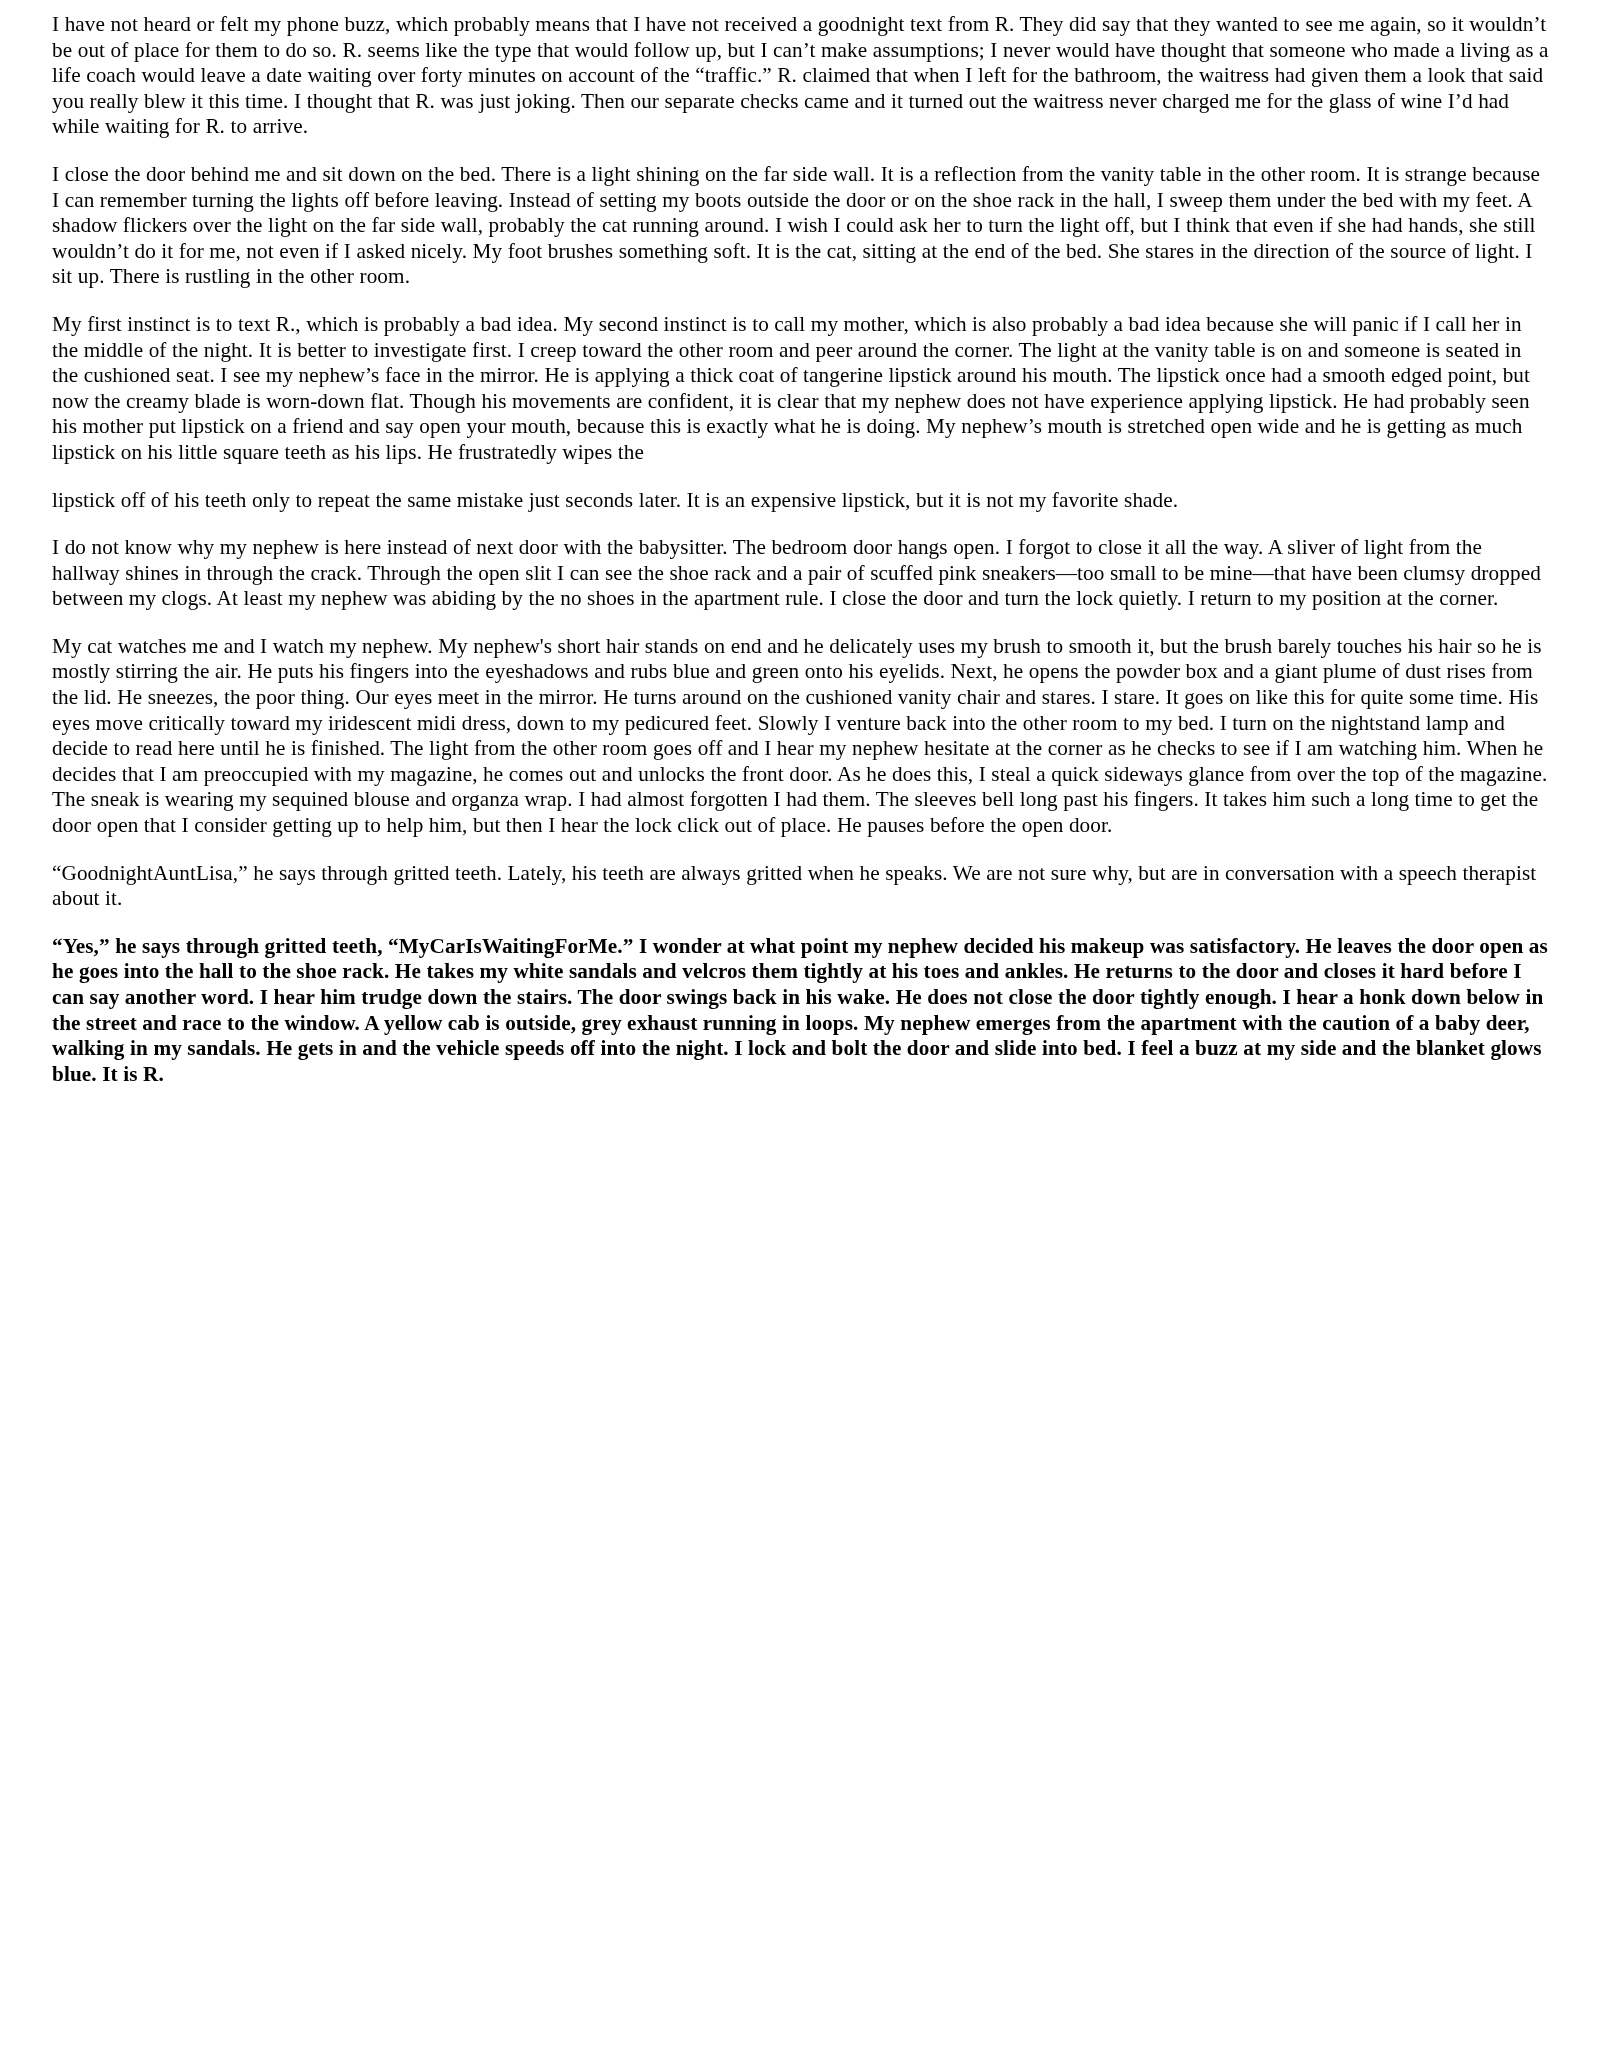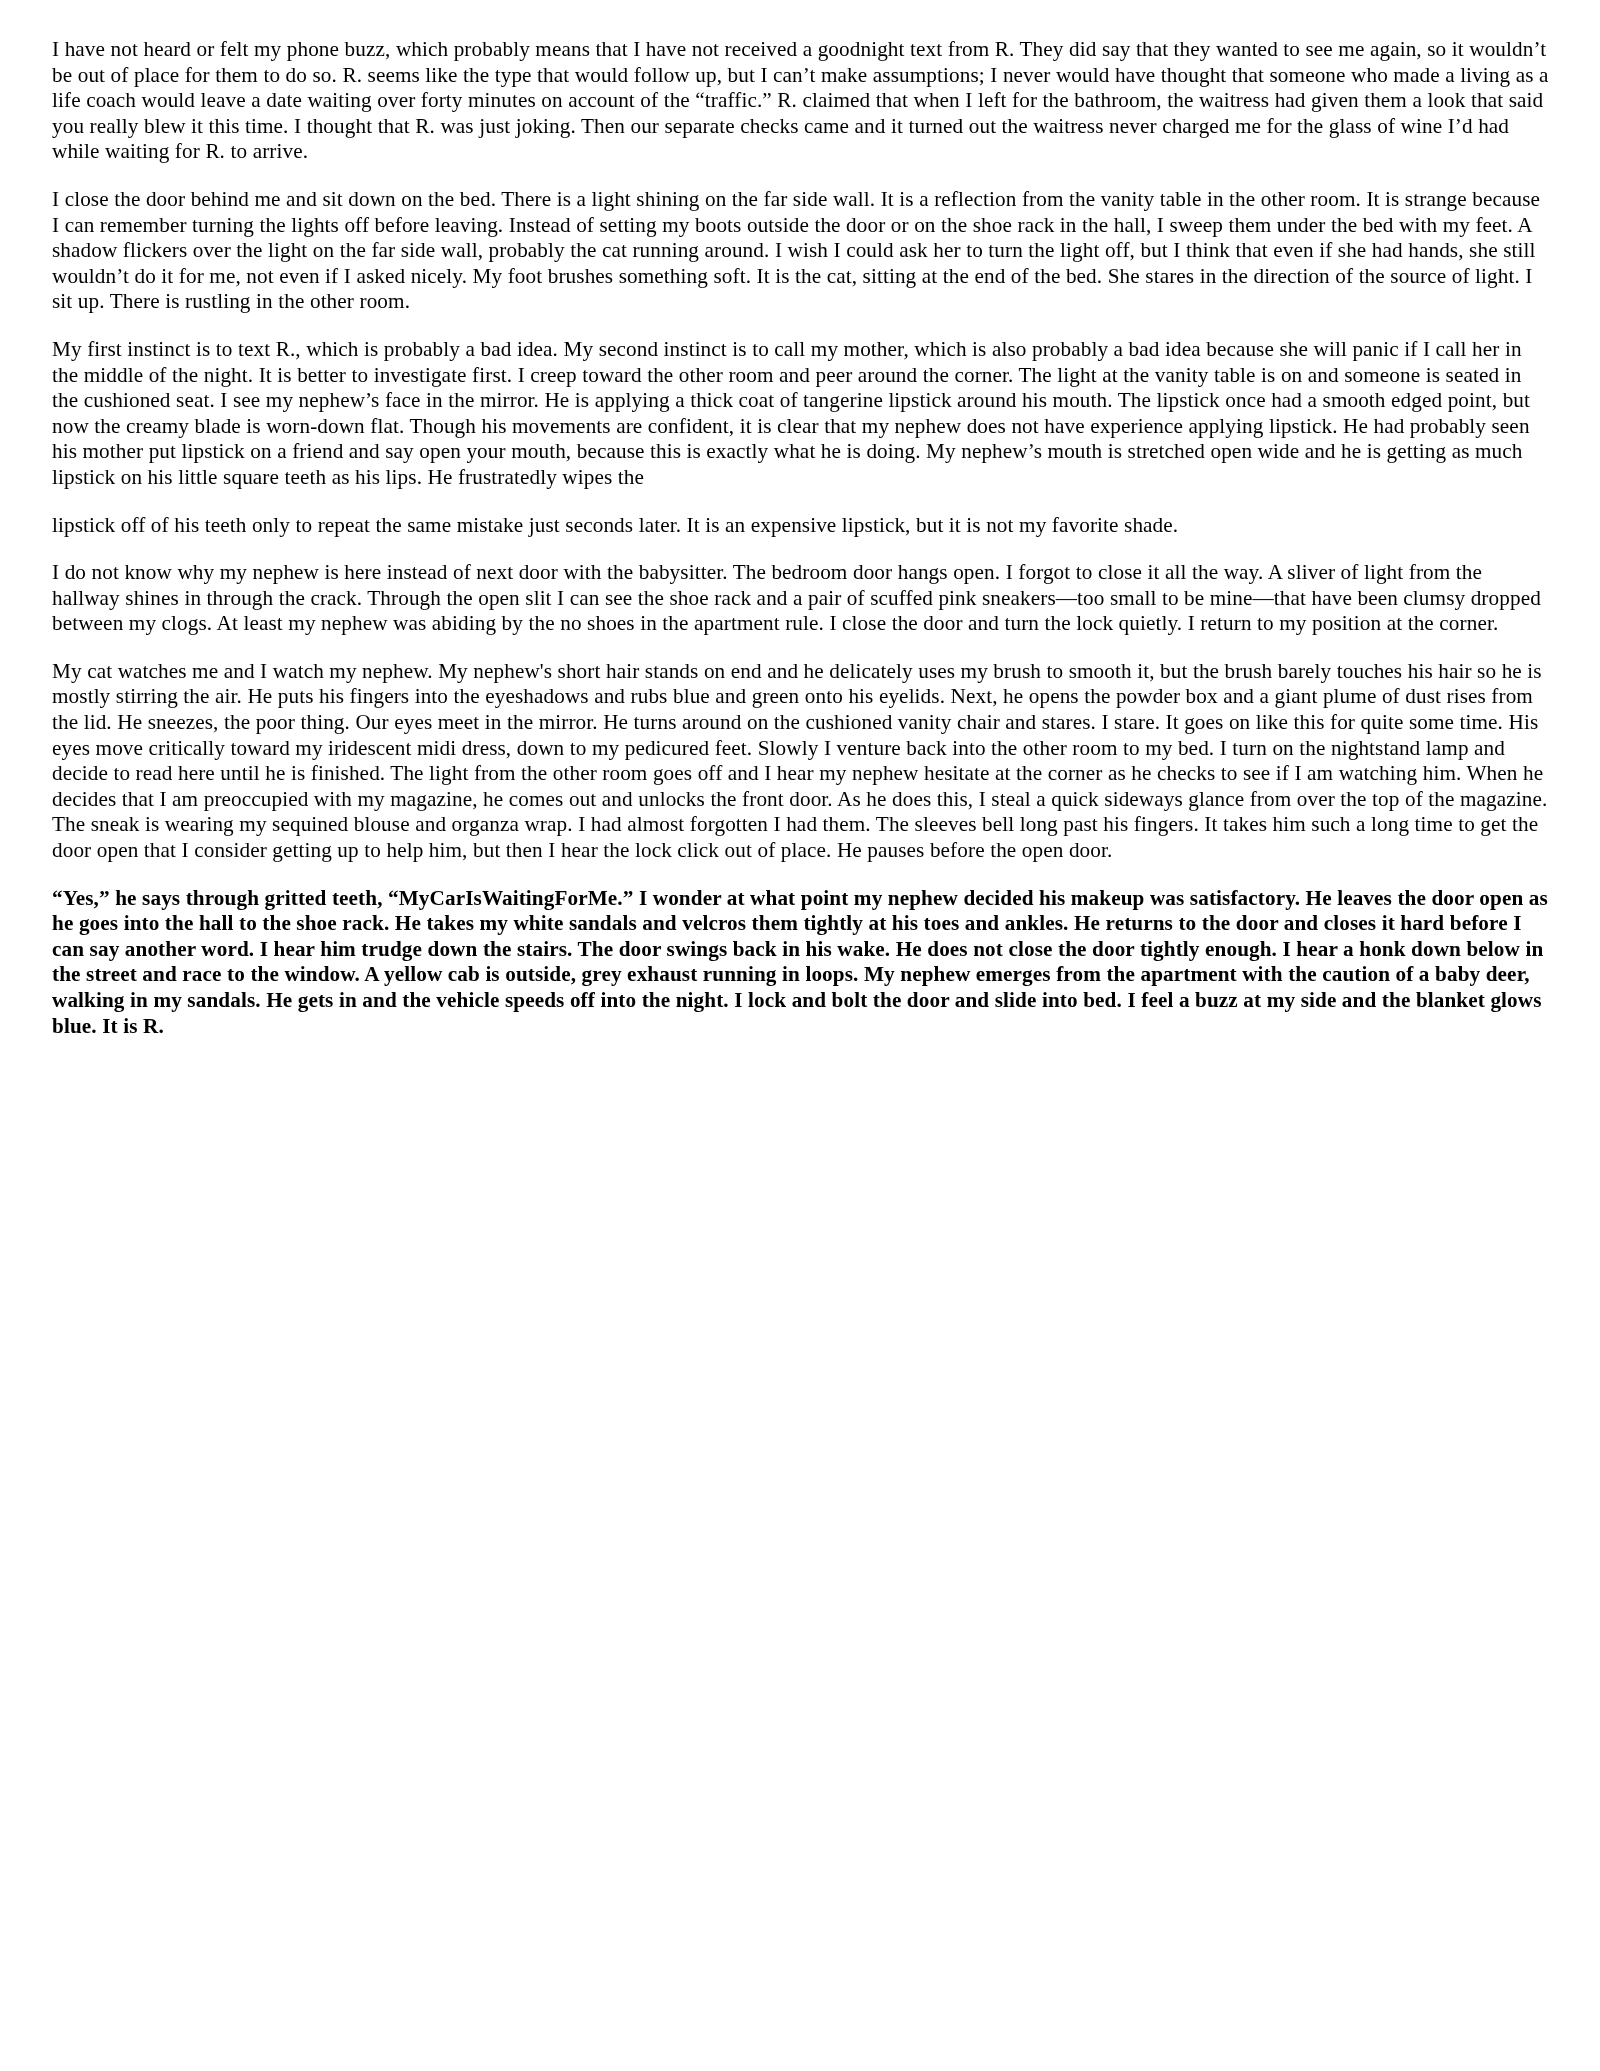--- a/index.html
+++ b/index.html
@@ -11,21 +11,21 @@
   body {
     font-family: "Liberation Serif", "DejaVu Serif", serif;
     color: #000000;
   }
   .page {
     position: relative;
     width: 1600px;
     height: 2071px;
     background: #ffffff;
     box-sizing: border-box;
-    padding: 37px 50px 0 52px;
+    padding: 12px 50px 0 52px;
     overflow: hidden;
   }
   .doc-body {
     width: 1498px;
   }
   p.para {
     margin: 0 0 22px 0;
     font-size: 21.2px;
     line-height: 25.6px;
     text-align: left;
@@ -44,15 +44,16 @@
 <body>
 
 <div class="page">
   <div class="doc-body">
     <p class="para">I have not heard or felt my phone buzz, which probably means that I have not received a goodnight text from R. They did say that they wanted to see me again, so it wouldn’t be out of place for them to do so. R. seems like the type that would follow up, but I can’t make assumptions; I never would have thought that someone who made a living as a life coach would leave a date waiting over forty minutes on account of the “traffic.” R. claimed that when I left for the bathroom, the waitress had given them a look that said you really blew it this time. I thought that R. was just joking. Then our separate checks came and it turned out the waitress never charged me for the glass of wine I’d had while waiting for R. to arrive.</p>
     <p class="para">I close the door behind me and sit down on the bed. There is a light shining on the far side wall. It is a reflection from the vanity table in the other room. It is strange because I can remember turning the lights off before leaving. Instead of setting my boots outside the door or on the shoe rack in the hall, I sweep them under the bed with my feet. A shadow flickers over the light on the far side wall, probably the cat running around. I wish I could ask her to turn the light off, but I think that even if she had hands, she still wouldn’t do it for me, not even if I asked nicely. My foot brushes something soft. It is the cat, sitting at the end of the bed. She stares in the direction of the source of light. I sit up. There is rustling in the other room.</p>
     <p class="para">My first instinct is to text R., which is probably a bad idea. My second instinct is to call my mother, which is also probably a bad idea because she will panic if I call her in the middle of the night. It is better to investigate first. I creep toward the other room and peer around the corner. The light at the vanity table is on and someone is seated in the cushioned seat. I see my nephew’s face in the mirror. He is applying a thick coat of tangerine lipstick around his mouth. The lipstick once had a smooth edged point, but now the creamy blade is worn-down flat. Though his movements are confident, it is clear that my nephew does not have experience applying lipstick. He had probably seen his mother put lipstick on a friend and say open your mouth, because this is exactly what he is doing. My nephew’s mouth is stretched open wide and he is getting as much lipstick on his little square teeth as his lips. He frustratedly wipes the</p>
     <p class="para">lipstick off of his teeth only to repeat the same mistake just seconds later. It is an expensive lipstick, but it is not my favorite shade.</p>
     <p class="para">I do not know why my nephew is here instead of next door with the babysitter. The bedroom door hangs open. I forgot to close it all the way. A sliver of light from the hallway shines in through the crack. Through the open slit I can see the shoe rack and a pair of scuffed pink sneakers—too small to be mine—that have been clumsy dropped between my clogs. At least my nephew was abiding by the no shoes in the apartment rule. I close the door and turn the lock quietly. I return to my position at the corner.</p>
     <p class="para">My cat watches me and I watch my nephew. My nephew's short hair stands on end and he delicately uses my brush to smooth it, but the brush barely touches his hair so he is mostly stirring the air. He puts his fingers into the eyeshadows and rubs blue and green onto his eyelids. Next, he opens the powder box and a giant plume of dust rises from the lid. He sneezes, the poor thing. Our eyes meet in the mirror. He turns around on the cushioned vanity chair and stares. I stare. It goes on like this for quite some time. His eyes move critically toward my iridescent midi dress, down to my pedicured feet. Slowly I venture back into the other room to my bed. I turn on the nightstand lamp and decide to read here until he is finished. The light from the other room goes off and I hear my nephew hesitate at the corner as he checks to see if I am watching him. When he decides that I am preoccupied with my magazine, he comes out and unlocks the front door. As he does this, I steal a quick sideways glance from over the top of the magazine. The sneak is wearing my sequined blouse and organza wrap. I had almost forgotten I had them. The sleeves bell long past his fingers. It takes him such a long time to get the door open that I consider getting up to help him, but then I hear the lock click out of place. He pauses before the open door.</p>
+    <p class="para">“GoodnightAuntLisa,” he says through gritted teeth. Lately, his teeth are always gritted when he speaks. We are not sure why, but are in conversation with a speech therapist about it.</p>
     <p class="para">“Yes,” he says through gritted teeth, “MyCarIsWaitingForMe.” I wonder at what point my nephew decided his makeup was satisfactory. He leaves the door open as he goes into the hall to the shoe rack. He takes my white sandals and velcros them tightly at his toes and ankles. He returns to the door and closes it hard before I can say another word. I hear him trudge down the stairs. The door swings back in his wake. He does not close the door tightly enough. I hear a honk down below in the street and race to the window. A yellow cab is outside, grey exhaust running in loops. My nephew emerges from the apartment with the caution of a baby deer, walking in my sandals. He gets in and the vehicle speeds off into the night. I lock and bolt the door and slide into bed. I feel a buzz at my side and the blanket glows blue. It is R.</p>
   </div>
 </div>
 
 </body></html>

